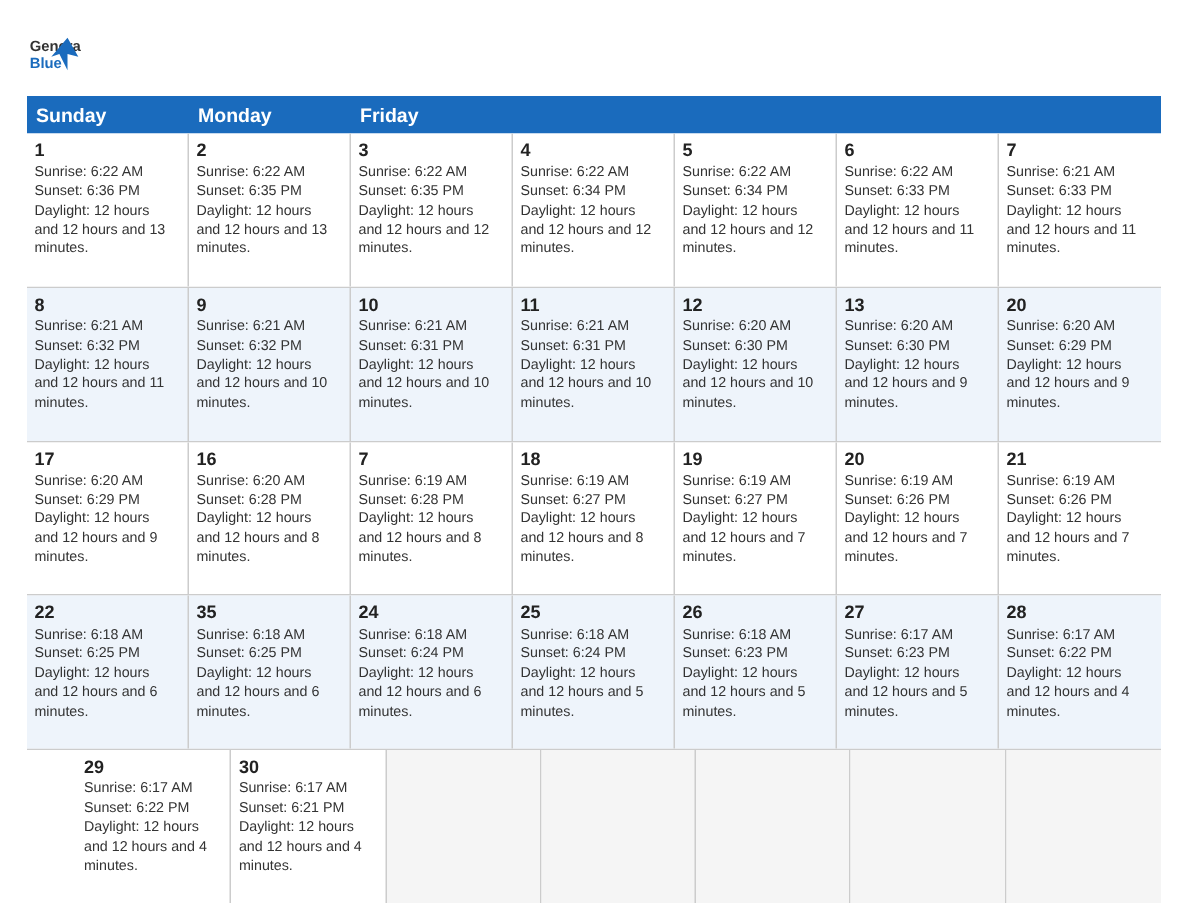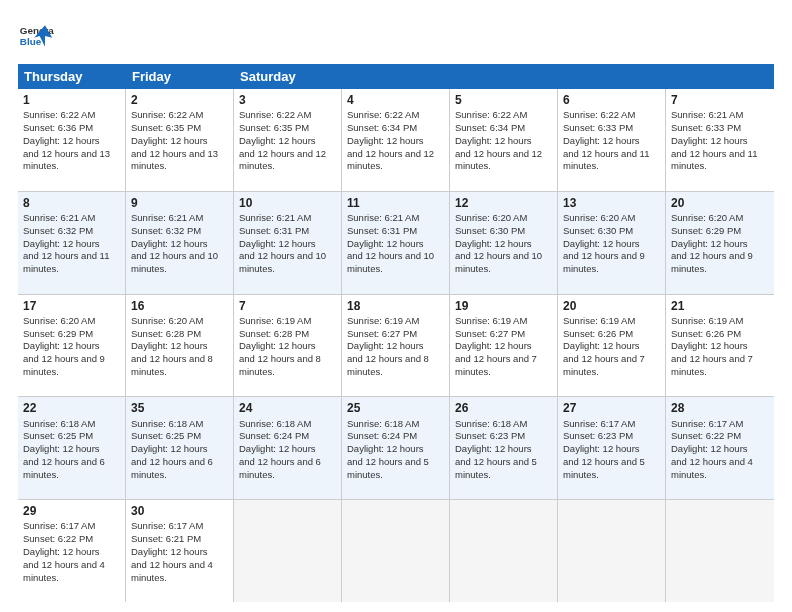--- a/index.html
+++ b/index.html
@@ -68,20 +68,21 @@
       flex: 1;
     }
     .cal-week {
       display: grid;
       grid-template-columns: repeat(7, 1fr);
       flex: 1;
       border-bottom: 1px solid #ccc;
     }
     .cal-week:last-child {
       border-bottom: none;
+      margin-left: 33px;
     }
     .cal-cell {
       border-right: 1px solid #ccc;
       padding: 3px 5px;
       font-size: 9.5px;
       color: #333;
       line-height: 1.35;
       vertical-align: top;
       background: #fff;
     }
@@ -114,23 +115,23 @@
         <polygon points="30,8 38,22 30,20 30,32 24,20 18,22" fill="#1a6bbd"></polygon>
       </svg>
     </div>
     <div class="title-block">
       <div class="month-title"></div>
       <div class="location"></div>
     </div>
   </div>
   <div class="calendar">
     <div class="cal-header">
-        <div class="cal-header-cell">Thursday</div>
+    <div class="cal-header-cell">Sunday</div>
+        <div class="cal-header-cell">Monday</div>
         <div class="cal-header-cell">Friday</div>
-        <div class="cal-header-cell">Saturday</div>
       </div>
     <div class="cal-body">
     <div class="cal-week">
           <div class="cal-cell"><span class="day-num">1</span><span>Sunrise: 6:22 AM<br>Sunset: 6:36 PM<br>Daylight: 12 hours<br>and 12 hours and 13 minutes.</span></div>
           <div class="cal-cell"><span class="day-num">2</span><span>Sunrise: 6:22 AM<br>Sunset: 6:35 PM<br>Daylight: 12 hours<br>and 12 hours and 13 minutes.</span></div>
           <div class="cal-cell"><span class="day-num">3</span><span>Sunrise: 6:22 AM<br>Sunset: 6:35 PM<br>Daylight: 12 hours<br>and 12 hours and 12 minutes.</span></div>
           <div class="cal-cell"><span class="day-num">4</span><span>Sunrise: 6:22 AM<br>Sunset: 6:34 PM<br>Daylight: 12 hours<br>and 12 hours and 12 minutes.</span></div>
           <div class="cal-cell"><span class="day-num">5</span><span>Sunrise: 6:22 AM<br>Sunset: 6:34 PM<br>Daylight: 12 hours<br>and 12 hours and 12 minutes.</span></div>
           <div class="cal-cell"><span class="day-num">6</span><span>Sunrise: 6:22 AM<br>Sunset: 6:33 PM<br>Daylight: 12 hours<br>and 12 hours and 11 minutes.</span></div>
           <div class="cal-cell"><span class="day-num">7</span><span>Sunrise: 6:21 AM<br>Sunset: 6:33 PM<br>Daylight: 12 hours<br>and 12 hours and 11 minutes.</span></div>

